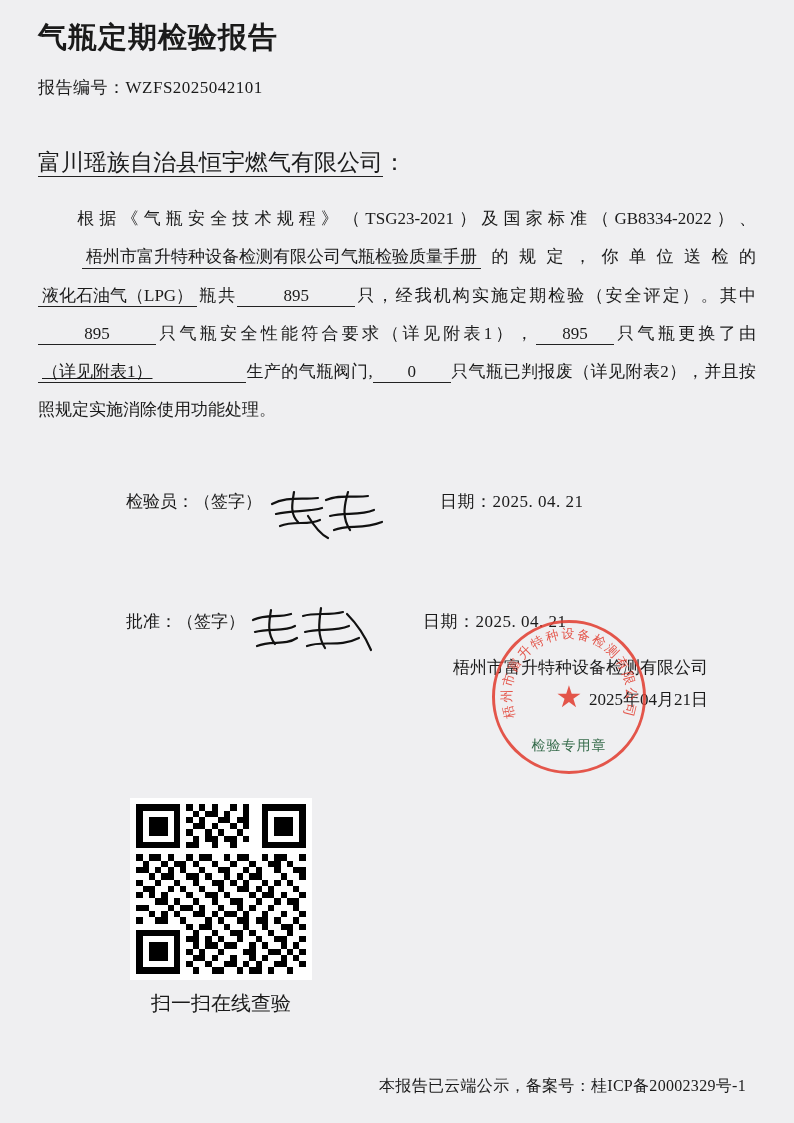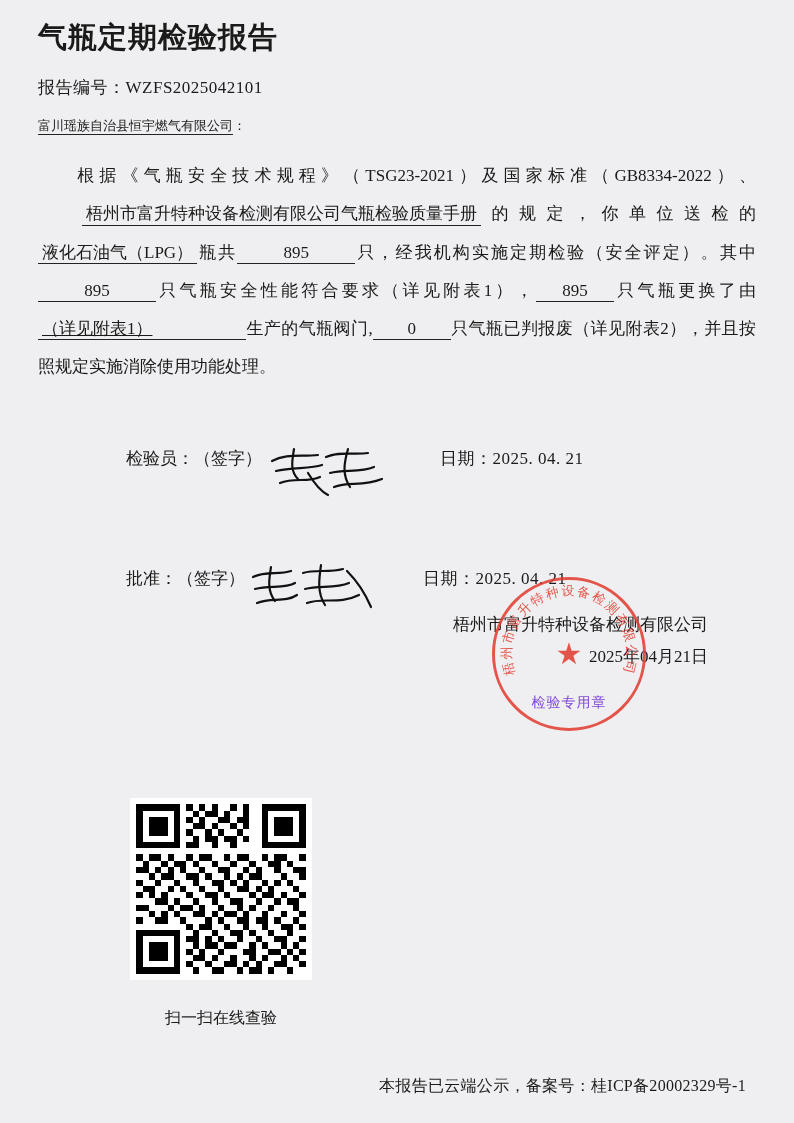--- a/index.html
+++ b/index.html
@@ -31,22 +31,22 @@
     font-family: "Liberation Sans", sans-serif;
   }
   .report-no {
     text-align: left;
     font-size: 17px;
     margin-top: 18px;
     padding-right: 12px;
     letter-spacing: 0.5px;
   }
   .addressee {
-    margin-top: 18px;
-    font-size: 13px;
+    margin-top: 48px;
+    font-size: 23px;
     display: inline-block;
   }
   .addressee .u {
     border-bottom: 1px solid #222;
     padding-bottom: 1px;
   }
   .body-text {
     margin-top: 22px;
     font-size: 17px;
     line-height: 2.25;
@@ -135,41 +135,41 @@
     font-size: 13px;
     font-family: "Liberation Sans", sans-serif;
     letter-spacing: 2px;
   }
   .stamp .bottom-text {
     position: absolute;
     bottom: 16px;
     left: 0;
     width: 100%;
     text-align: center;
-    color: #6d28d9;
+    color: #14532d;
     font-size: 14px;
     font-family: "Liberation Sans", sans-serif;
     letter-spacing: 1px;
   }
   .qr-wrap {
     position: absolute;
     left: 130px;
     top: 798px;
     text-align: center;
   }
   .qr {
     width: 182px;
     height: 182px;
     background: #fff;
     padding: 0;
     display: block;
   }
   .qr-caption {
-    margin-top: 28px;
-    font-size: 16px;
+    margin-top: 10px;
+    font-size: 20px;
   }
   .footer {
     position: absolute;
     left: 0;
     right: 0;
     bottom: 26px;
     text-align: right;
     padding-right: 48px;
     font-size: 16px;
     letter-spacing: 0.3px;

